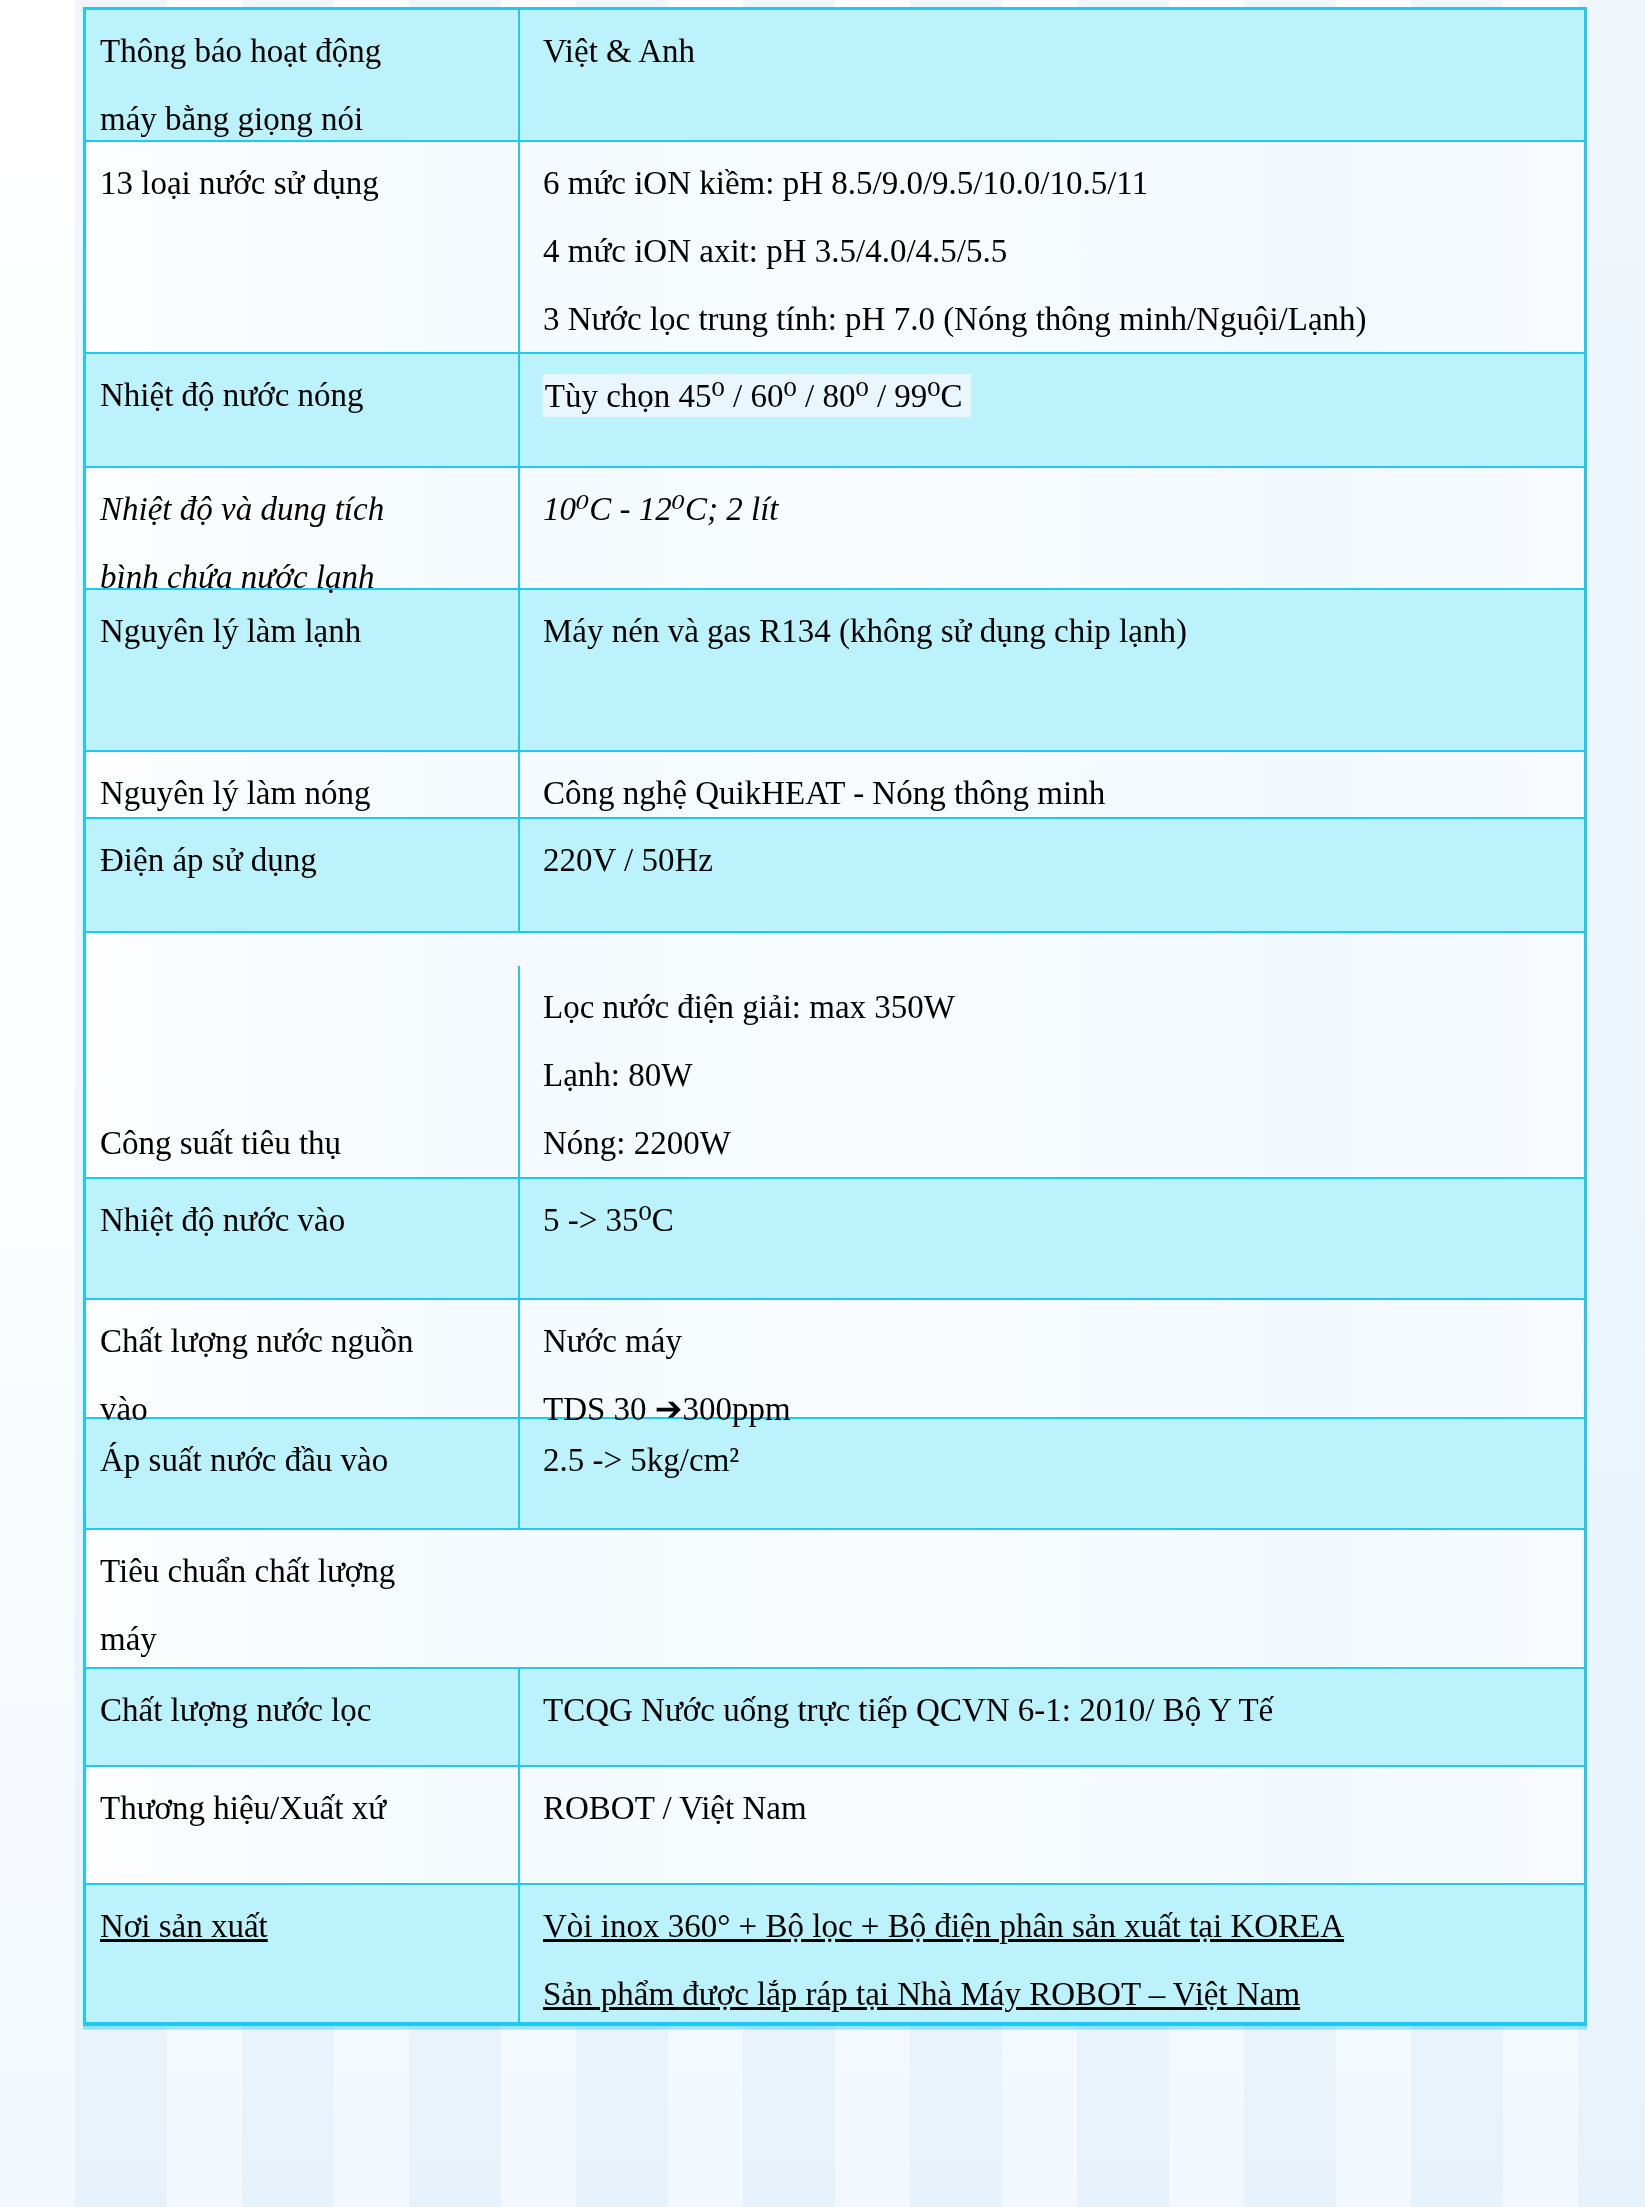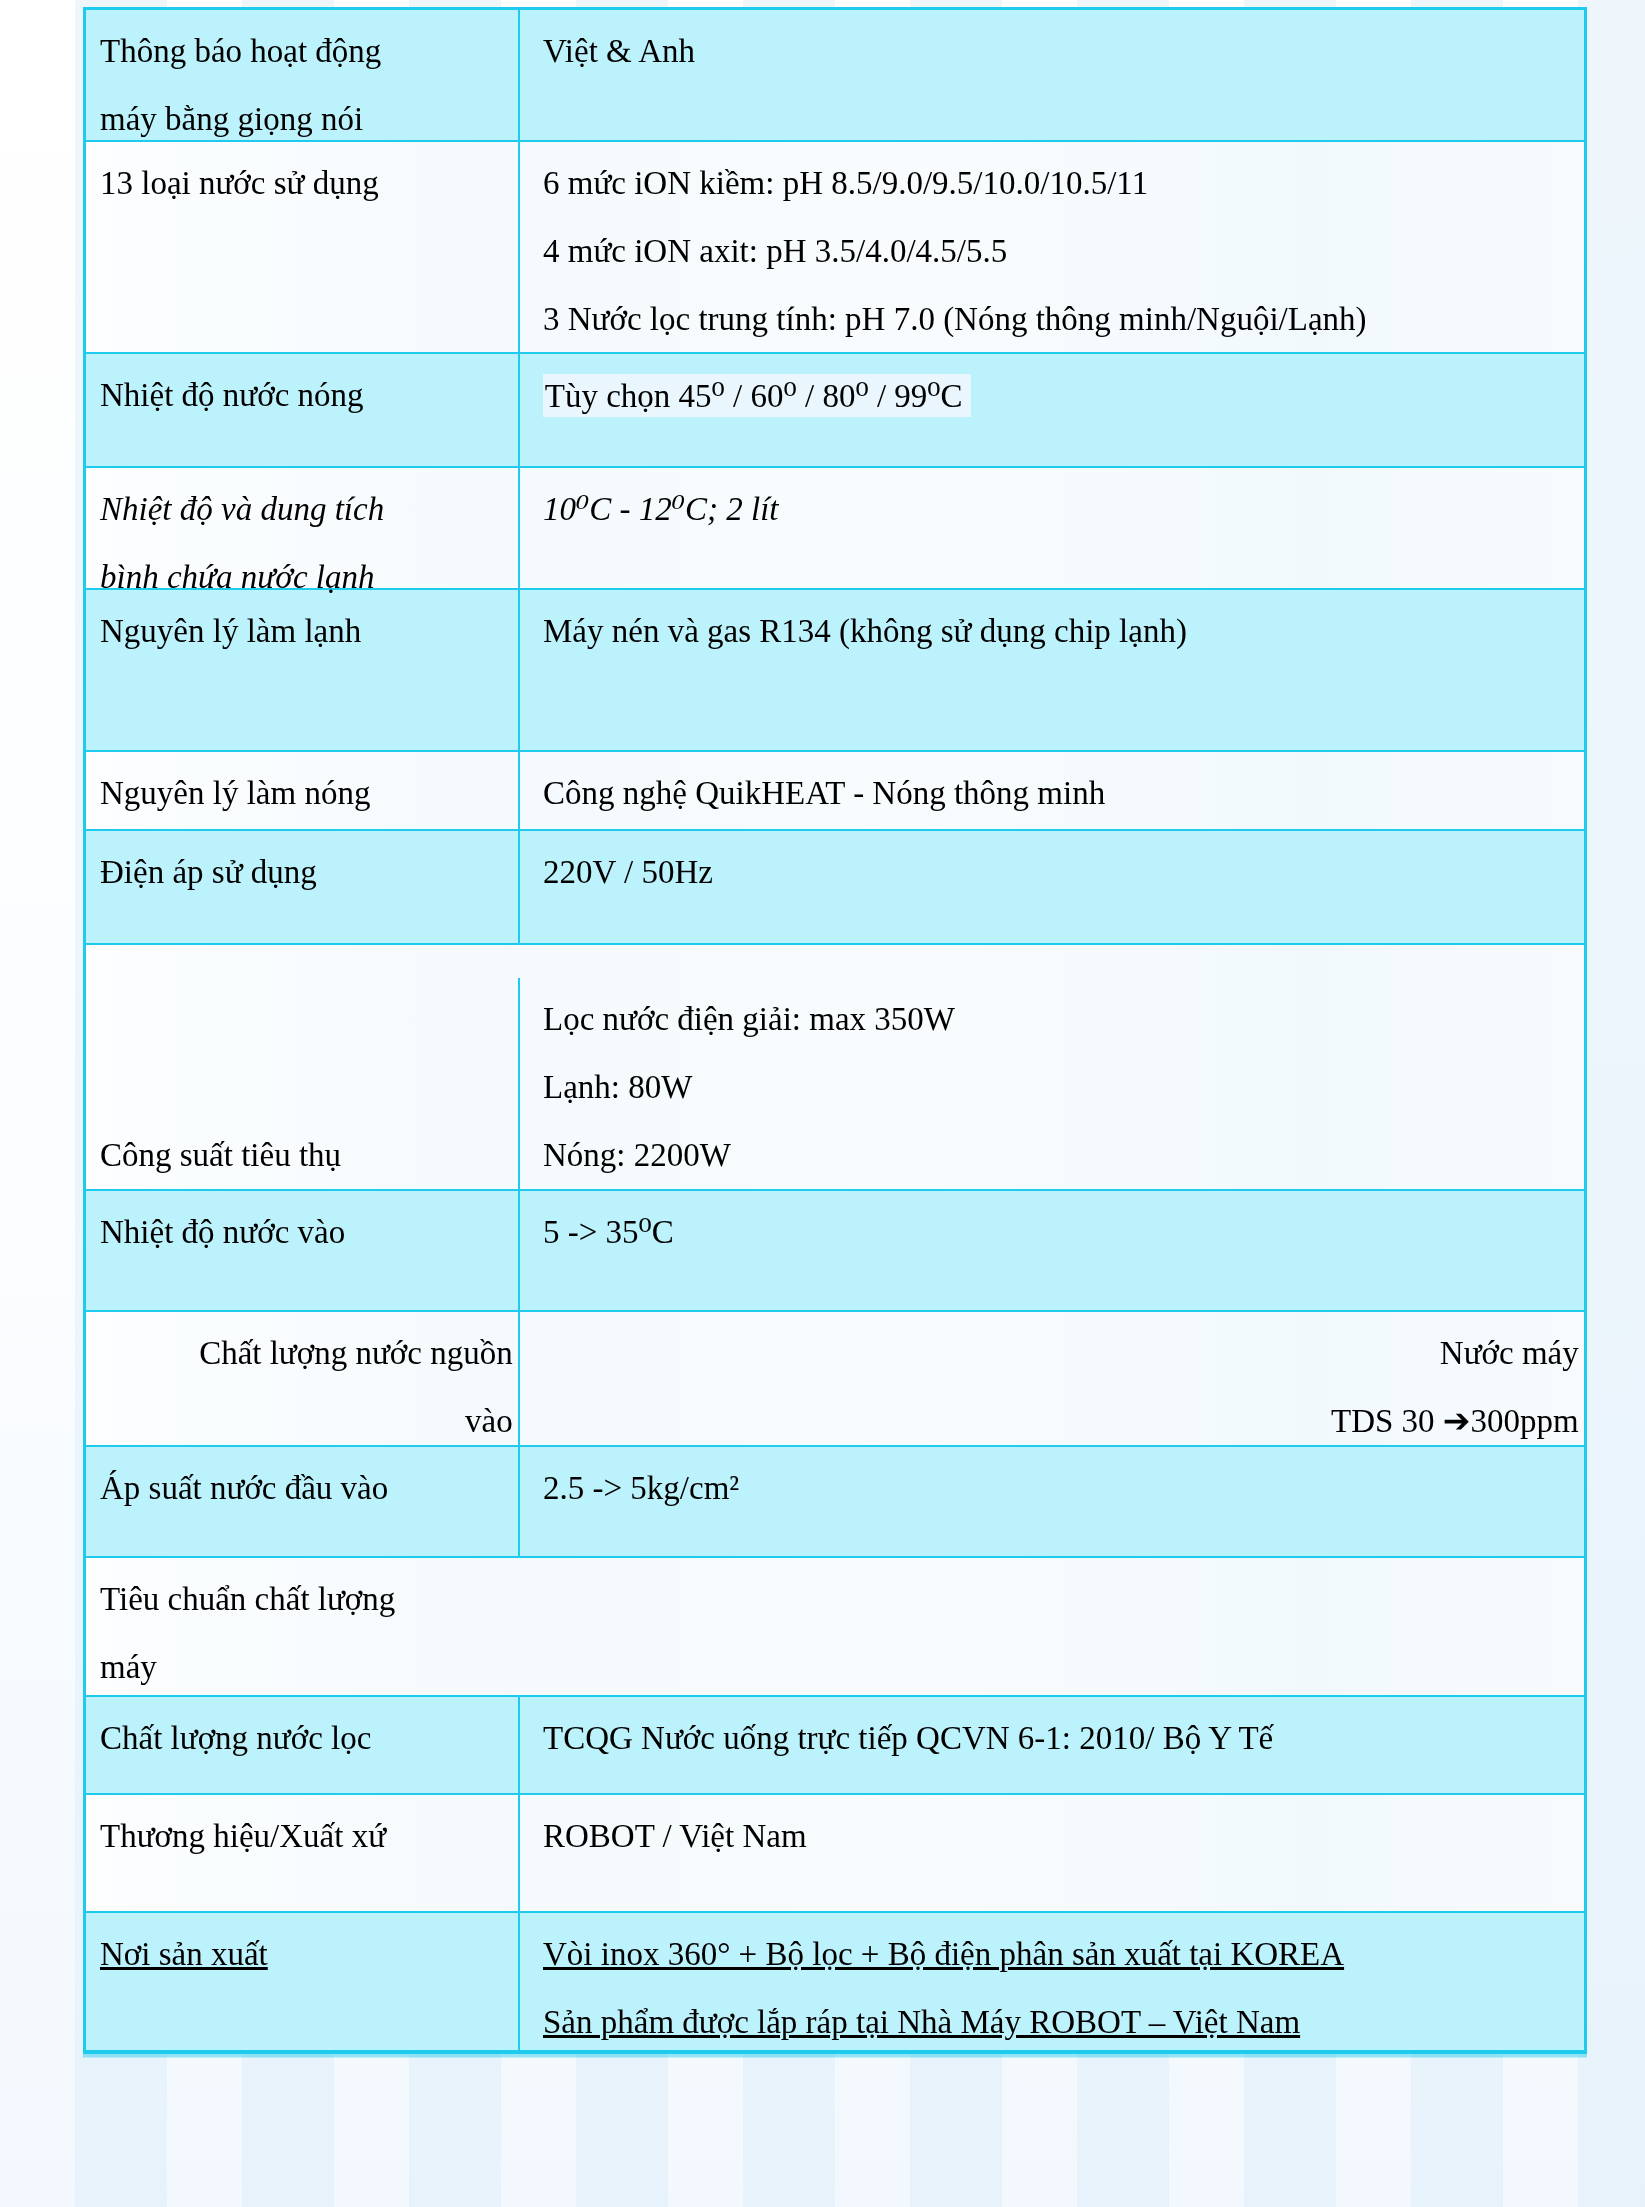--- a/index.html
+++ b/index.html
@@ -66,25 +66,25 @@
     background: var(--value-highlight-bg, #e9f6fd);
     padding: 3.5px 8.8px 3.5px 1.8px;
   }
 
   
   .row:nth-child(1)  { height: 130px; }
   .row:nth-child(2)  { height: 212px; }
   .row:nth-child(3)  { height: 114px; }
   .row:nth-child(4)  { height: 122px; font-style: italic; }
   .row:nth-child(5)  { height: 162px; }
-  .row:nth-child(6)  { height: 79px;  }
+  .row:nth-child(6)  { height: 67px;  }
   .row:nth-child(7)  { height: 114px; }
   .row:nth-child(8)  { height: 246px; align-items: flex-end; }
   .row:nth-child(9)  { height: 121px; }
-  .row:nth-child(10) { height: 135px; text-align: right; }
+  .row:nth-child(10) { height: 119px; }
   .row:nth-child(11) { height: 111px; }
   .row:nth-child(12) { height: 139px; }
   .row:nth-child(13) { height: 98px; }
   .row:nth-child(14) { height: 118px; }
   .row:nth-child(15) { height: 139px; text-decoration: underline; }
 </style>
 </head>
 <body>
 
 <div class="spec-table">

